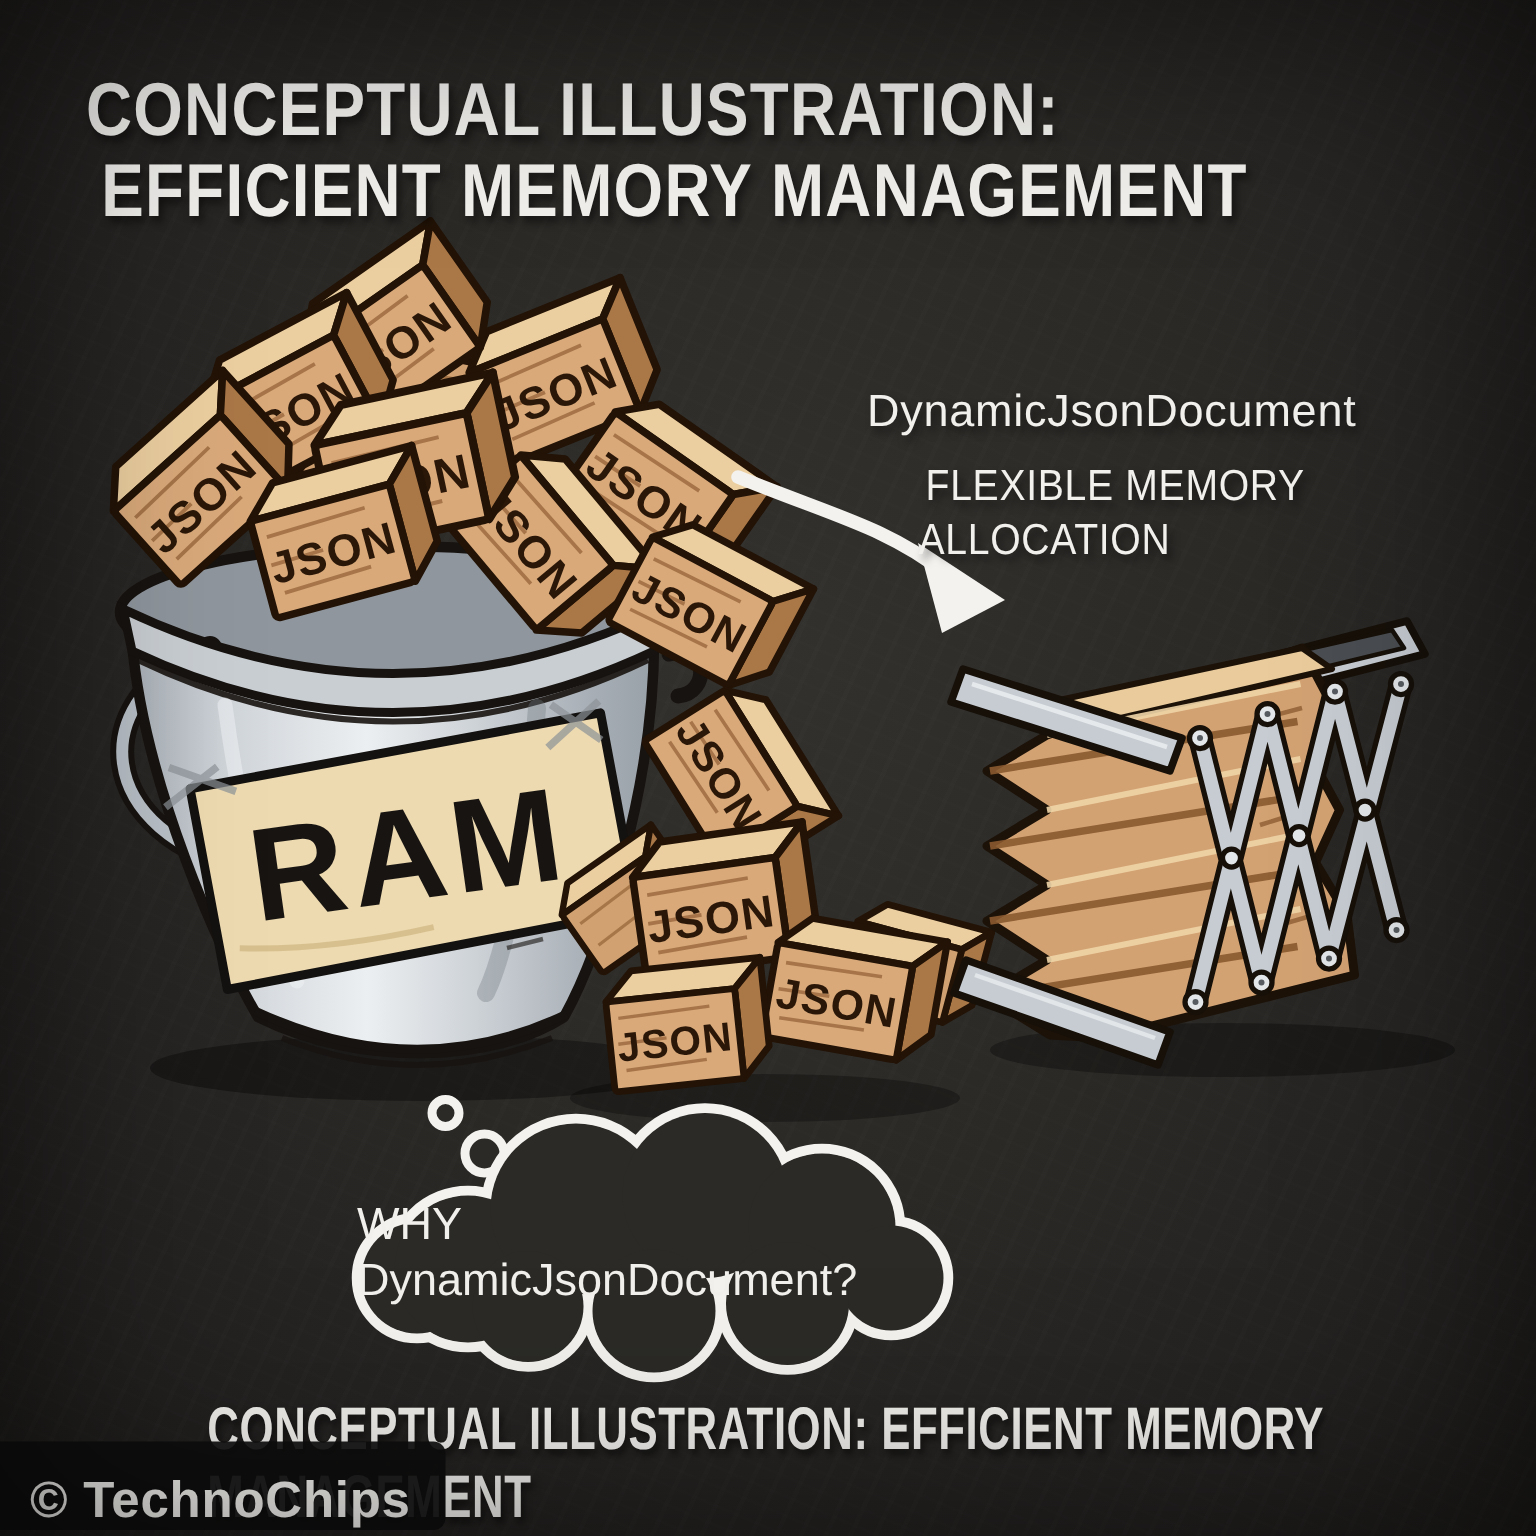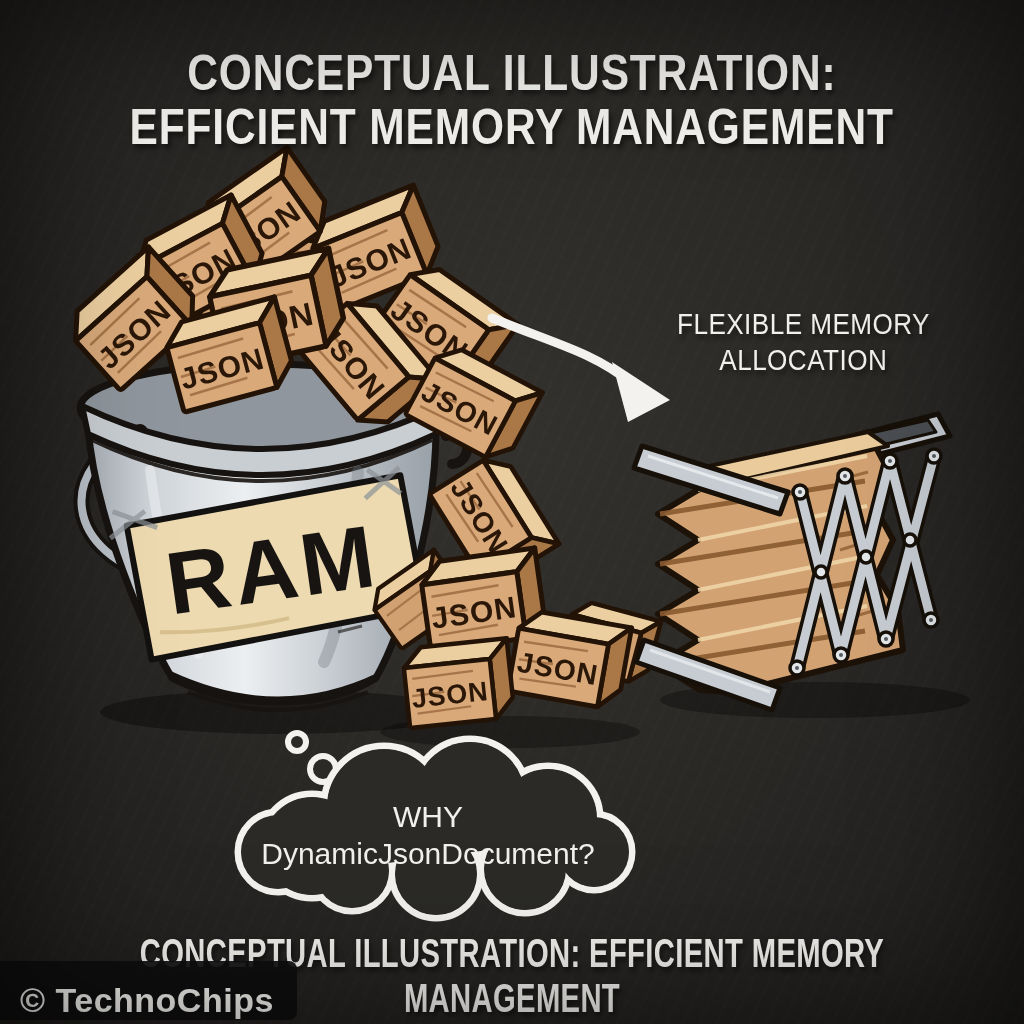--- a/index.html
+++ b/index.html
@@ -4,21 +4,21 @@
 <style>
   html,body{margin:0;padding:0;background:#111;}
   .stage{position:relative;width:1024px;height:1024px;overflow:hidden;
     background:radial-gradient(ellipse at 50% 42%, #33312e 0%, #2b2926 45%, #232120 78%, #1c1b19 100%);
     font-family:"Liberation Sans", sans-serif;color:#f1f0ed;}
   .vignette{position:absolute;inset:0;box-shadow:inset 0 0 150px rgba(0,0,0,.55);pointer-events:none;}
   .texture{position:absolute;inset:0;pointer-events:none;opacity:.6;background:
     repeating-linear-gradient(115deg, rgba(255,255,255,0.015) 0 3px, transparent 3px 15px),
     repeating-linear-gradient(23deg, rgba(255,255,255,0.011) 0 2px, transparent 2px 12px);}
   .scene{position:absolute;inset:0;width:1024px;height:1024px;font-family:"Liberation Sans", sans-serif;}
-  .txt{position:absolute;text-align:center;text-shadow:3px 4px 6px rgba(0,0,0,.5);}
+  .txt{position:absolute;text-align:left;text-shadow:3px 4px 6px rgba(0,0,0,.5);}
   .cond{display:inline-block;transform-origin:50% 50%;}
   .x85{transform:scaleX(.85);} .x90{transform:scaleX(.90);} .x92{transform:scaleX(.92);} .x73{transform:scaleX(.73);}
   .title{top:46px;left:0;width:1024px;font-size:50px;font-weight:700;line-height:54px;letter-spacing:1px;}
   .right-heading{top:258px;left:578px;width:420px;font-size:30px;font-weight:500;letter-spacing:.5px;}
   .right-sub{top:306px;left:603px;width:400px;font-size:29px;font-weight:500;line-height:36px;letter-spacing:.5px;}
   .storage{top:719px;left:606px;width:400px;font-size:31px;font-weight:500;letter-spacing:.5px;}
   .cloud-text{top:798px;left:238px;width:380px;font-size:30px;font-weight:500;line-height:37px;text-shadow:none;}
   .footer-caption{top:931px;left:0;width:1024px;font-size:40px;font-weight:700;letter-spacing:.5px;}
   .watermark{position:absolute;top:961px;left:0;width:297px;height:59px;background:rgba(14,14,14,.92);
     border-radius:0 8px 8px 0;display:flex;align-items:flex-end;}
@@ -182,20 +182,21 @@
           <circle cx="352" cy="871" r="37"></circle>
       </g>
     </g>
   </svg>
 
   <div class="txt title">
     <span class="cond x85">CONCEPTUAL ILLUSTRATION:</span><br>
     <span class="cond x85">EFFICIENT MEMORY MANAGEMENT</span>
   </div>
 
+  <div class="txt right-heading">DynamicJsonDocument</div>
 
   <div class="txt right-sub">
     <span class="cond x90">FLEXIBLE MEMORY</span><br>
     <span class="cond x90">ALLOCATION</span>
   </div>
 
 
   <div class="txt cloud-text">
     <span>WHY</span><br>
     <span>DynamicJsonDocument?</span>

